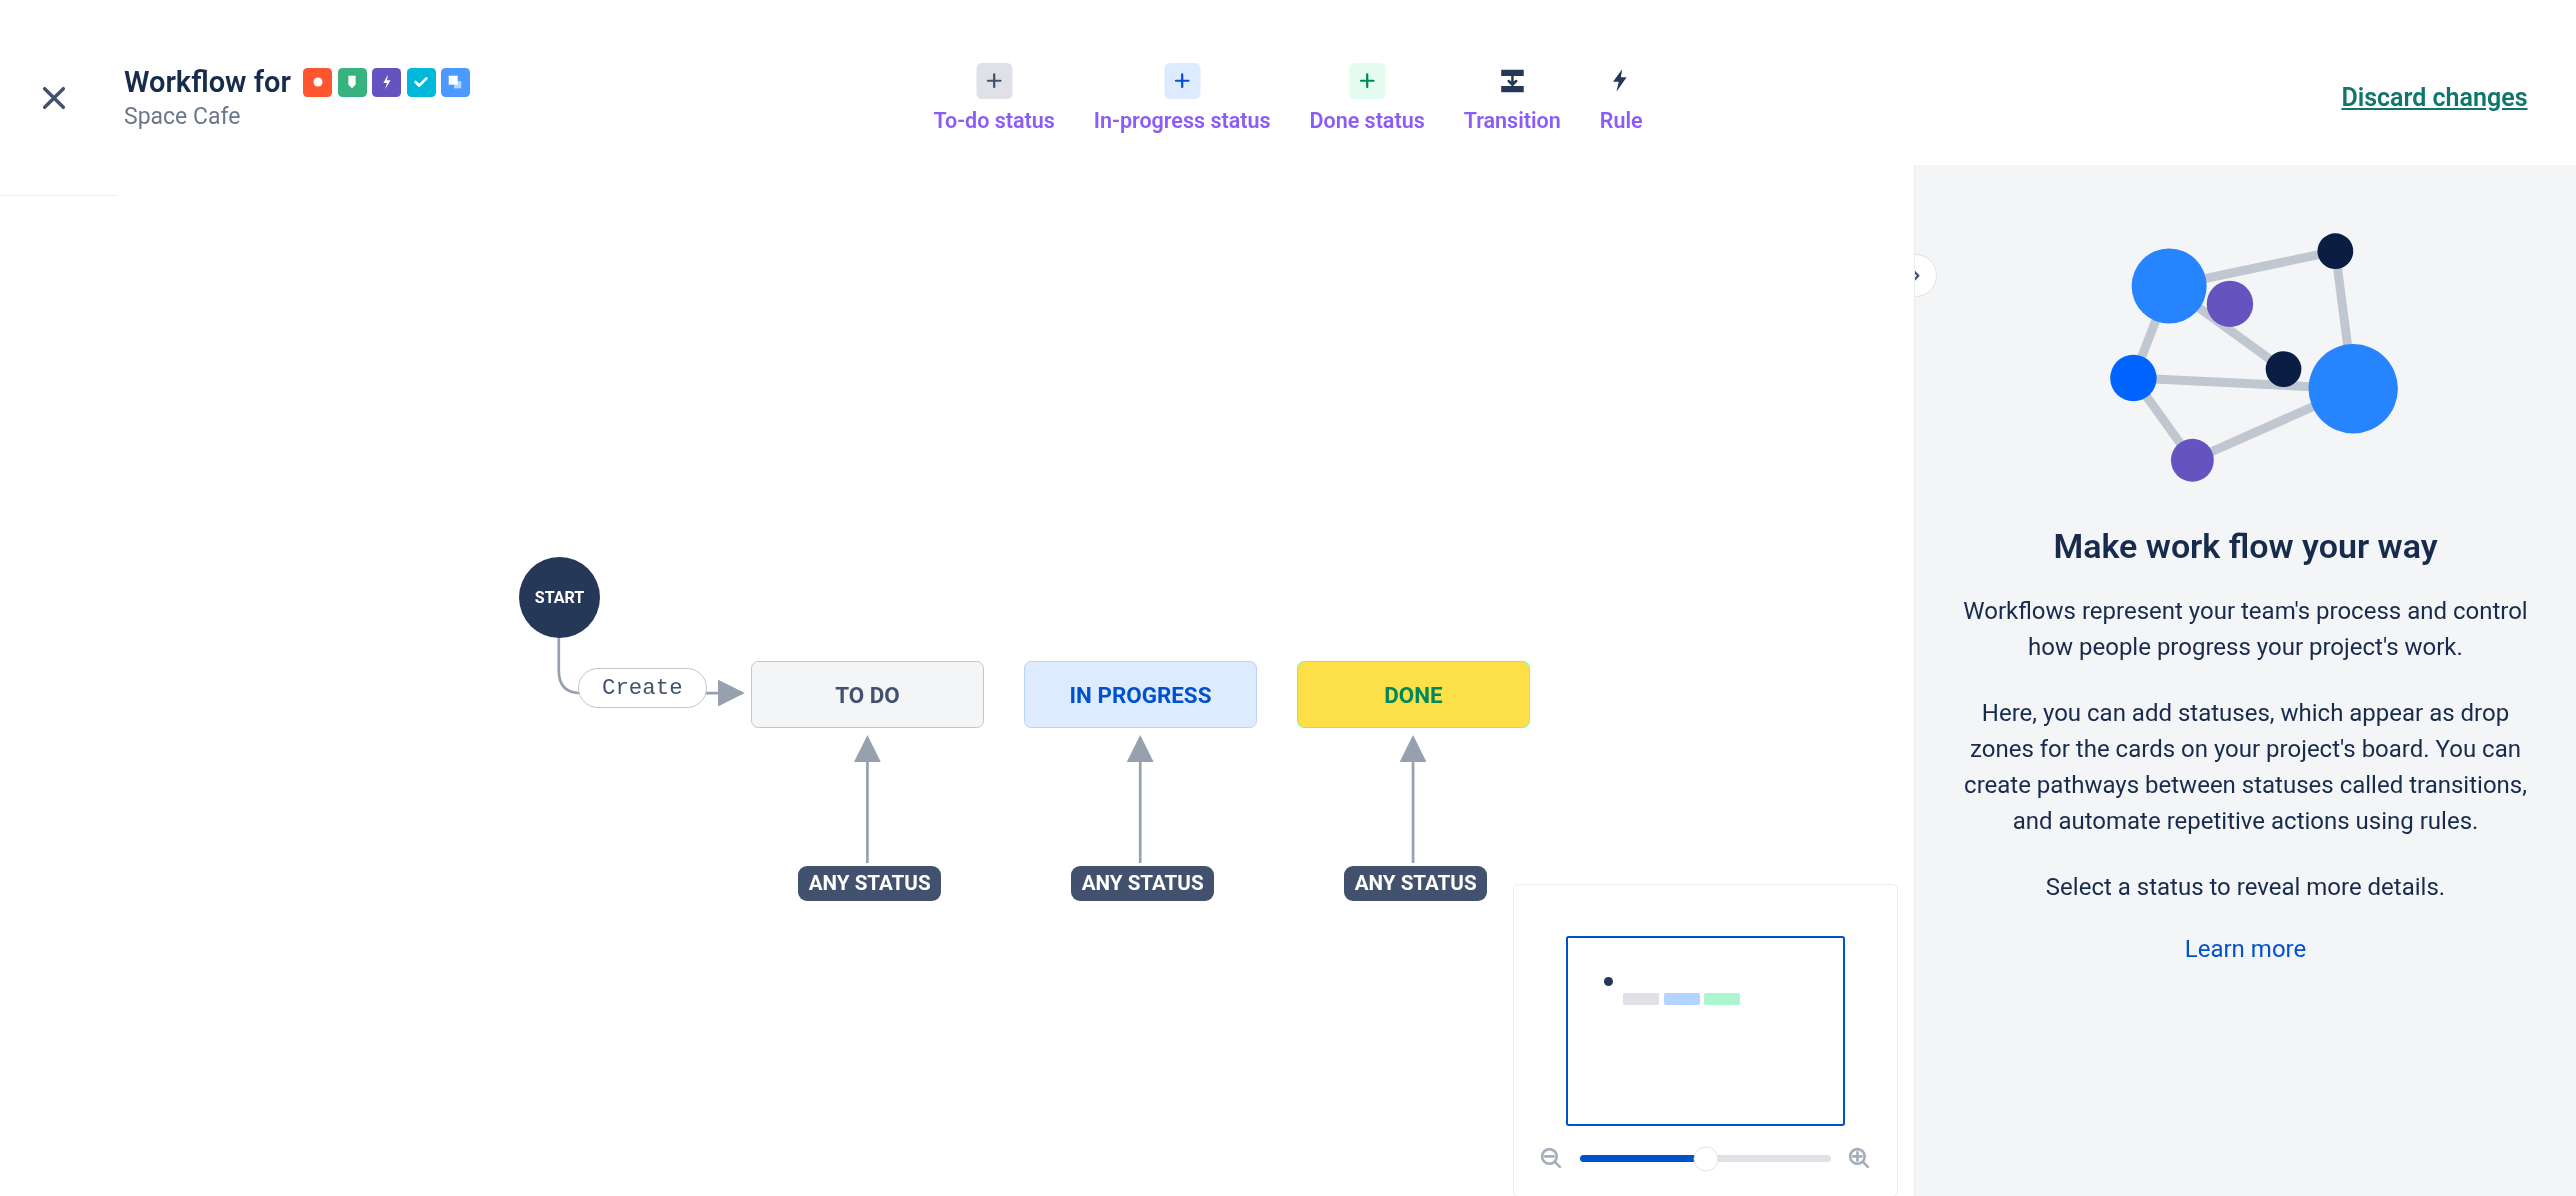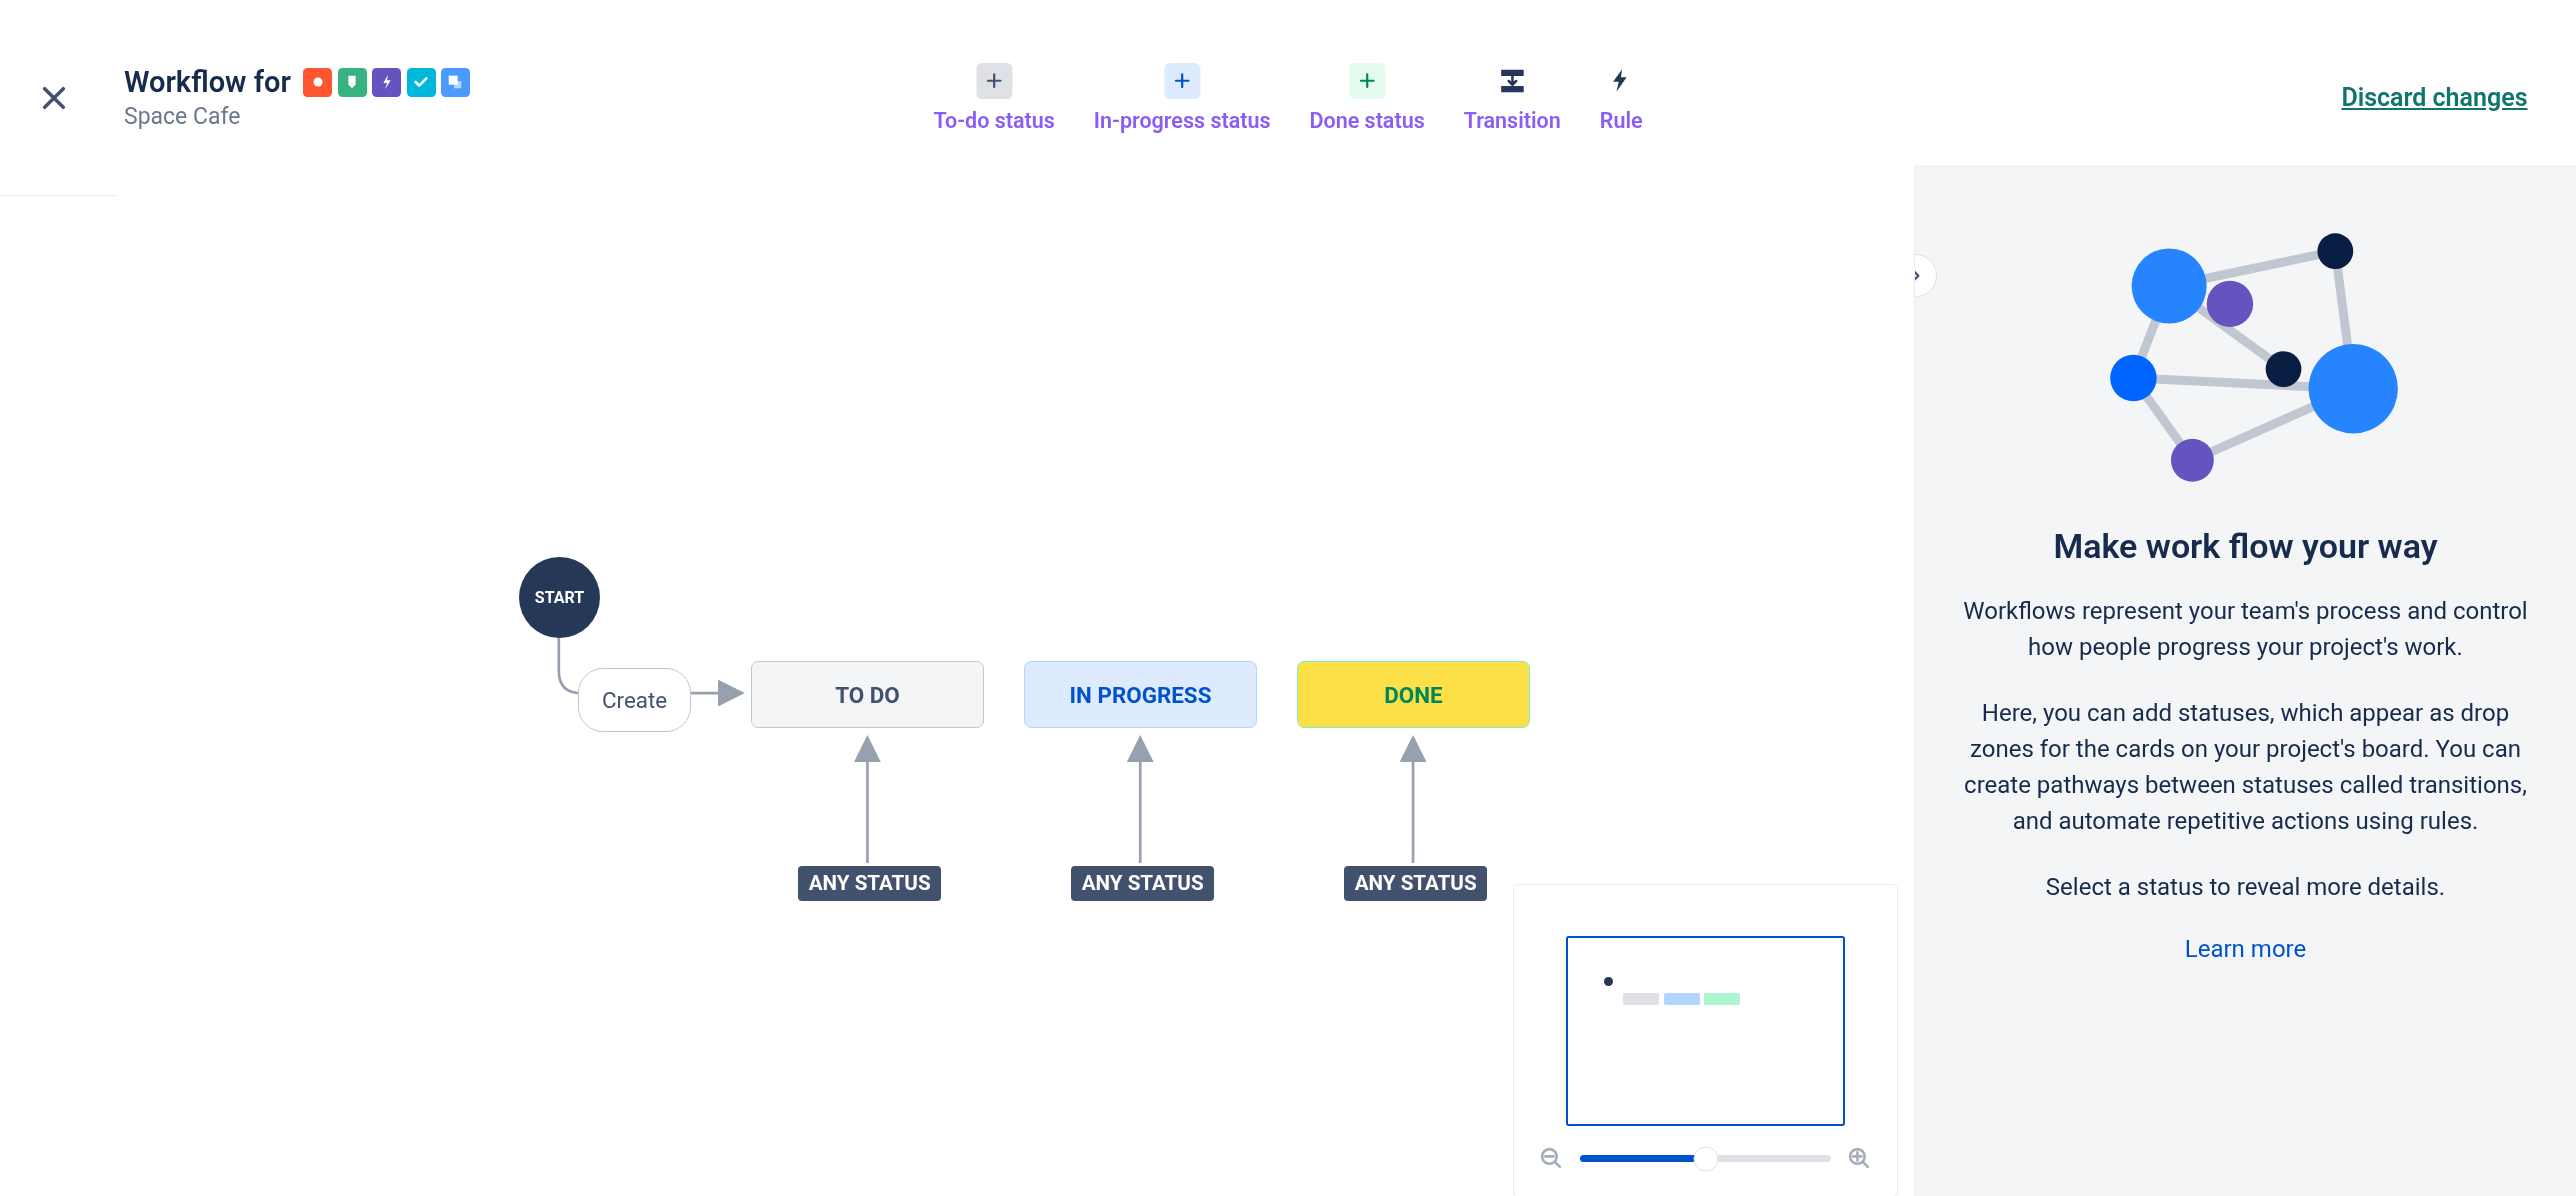--- a/index.html
+++ b/index.html
@@ -94,30 +94,30 @@
   .start-node {
     position: absolute;
     width: 81px; height: 81px; border-radius: 50%;
     background: #253858; color: #fff;
     display: flex; align-items: center; justify-content: center;
     font-size: 16px; font-weight: 700;
     cursor: pointer;
   }
   .create-pill {
     position: absolute;
-    height: 64px; padding: 12px 23px;
+    height: 40px; padding: 12px 23px;
     border: 1.8px solid #C1C7D0; border-radius: 25px;
     background: #fff; color: #42526E;
-    font-size: 22.4px; display: flex; align-items: center; justify-content: center;
+    font-size: 22.4px; display: flex; align-items: center; justify-content: center; font-family: Liberation Mono, monospace;
   }
   .any-status-label {
     position: absolute;
     background: #42526E; color: #fff;
     font-size: 20.6px; font-weight: 700;
-    padding: 5.4px 10.7px; border-radius: 4px;
+    padding: 5.4px 10.7px; border-radius: 9px;
   }
 
   
   .minimap {
     position: absolute;
     bottom: 0; right: 678px;
     width: 385px; height: 313px;
     background: #fff;
     border: 1.8px solid #EBECF0;
     border-radius: 5.4px;

